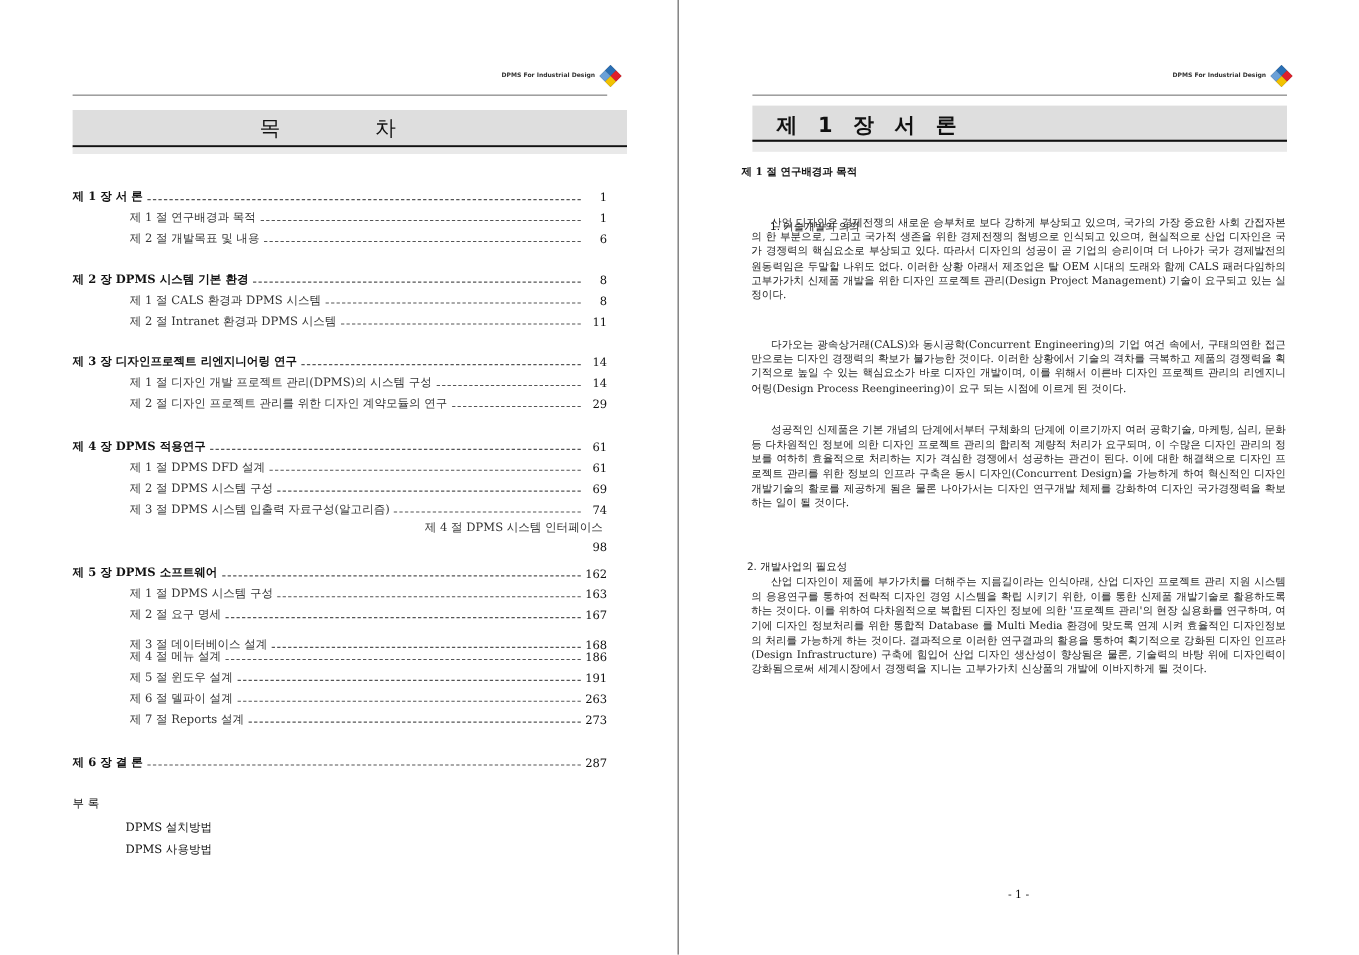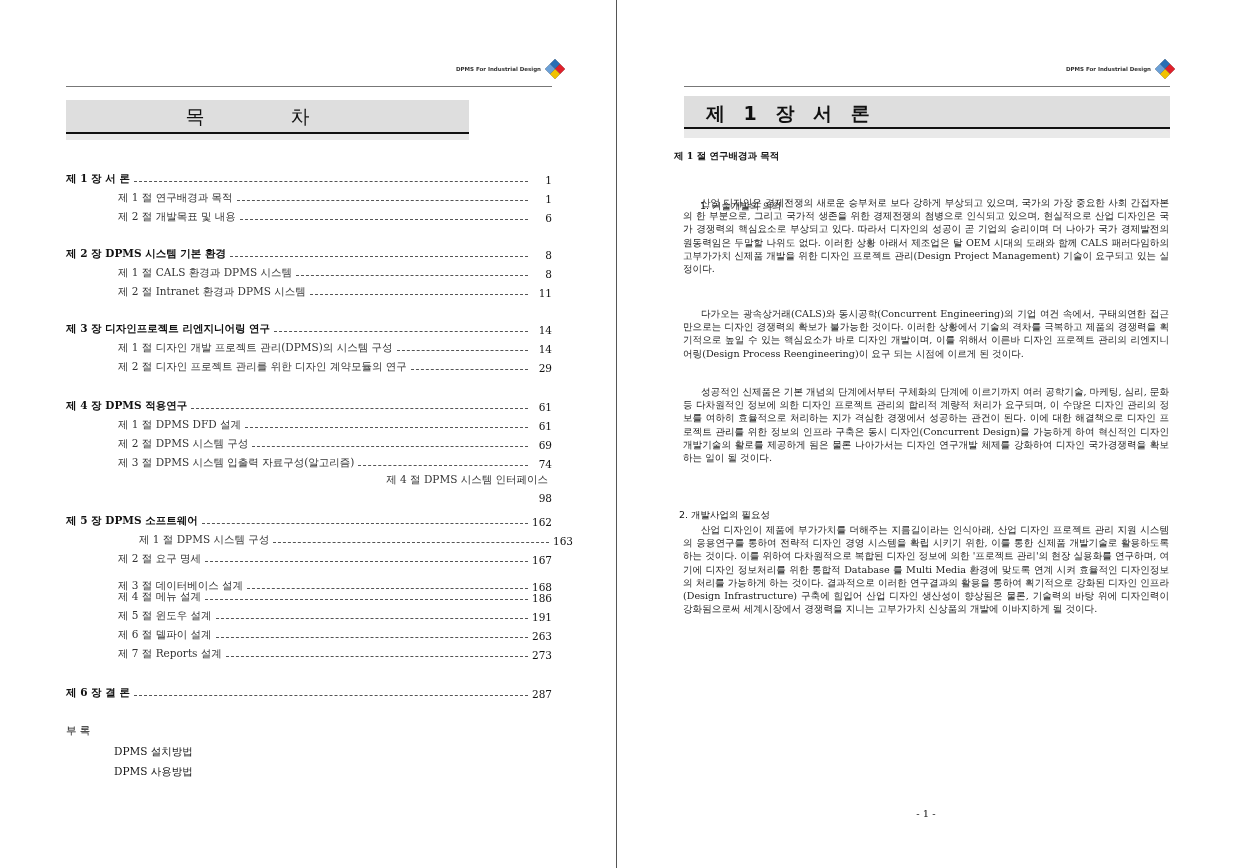--- a/index.html
+++ b/index.html
@@ -49,21 +49,21 @@
         <polygon points="11,1 21,11 11,21 1,11" fill="#4a4a4a"></polygon>
         <polygon points="11,1 16,6 11,11 6,6" fill="#2a6fb5"></polygon>
         <polygon points="16,6 21,11 16,16 11,11" fill="#e0202a"></polygon>
         <polygon points="11,11 16,16 11,21 6,16" fill="#f2c200"></polygon>
         <polygon points="6,6 11,11 6,16 1,11" fill="#6aa0d8"></polygon>
       </svg>
     </div>
   </div>
   <div class="head-rule" style="left:66px; top:86px; width:486px;"></div>
 
-  <div class="title-bar" style="left:66px; top:100px; width:403px; height:32px;">
+  <div class="title-bar" style="left:66px; top:100px; width:504px; height:32px;">
     <div class="toc-title" style="top:4px;">목  차</div>
     <div class="rule" style="top:32px;"></div>
     <div class="below" style="top:34px;"></div>
   </div>
 
   <div id="toc-list">
       <div class="toc-row chapter" style="top: 170px;">
         <span class="lbl">제 1 장 서    론</span>
         <span class="leader"></span>
         <span class="pg">1</span>
@@ -131,21 +131,21 @@
       <div class="toc-row section" style="top: 473px; flex-direction: column;">
         <span class="lbl">제 4 절  DPMS 시스템 인터페이스</span>
         <span class="leader"></span>
         <span class="pg">98</span>
       </div>
       <div class="toc-row chapter" style="top: 512px;">
         <span class="lbl">제 5 장 DPMS 소프트웨어</span>
         <span class="leader"></span>
         <span class="pg">162</span>
       </div>
-      <div class="toc-row section" style="top: 531px; margin-left: 21px;">
+      <div class="toc-row section" style="top: 531px;">
         <span class="lbl">제 1 절  DPMS 시스템 구성</span>
         <span class="leader"></span>
         <span class="pg">163</span>
       </div>
       <div class="toc-row section" style="top: 550px;">
         <span class="lbl">제 2 절  요구 명세</span>
         <span class="leader"></span>
         <span class="pg">167</span>
       </div>
       <div class="toc-row section" style="top: 577px;">

